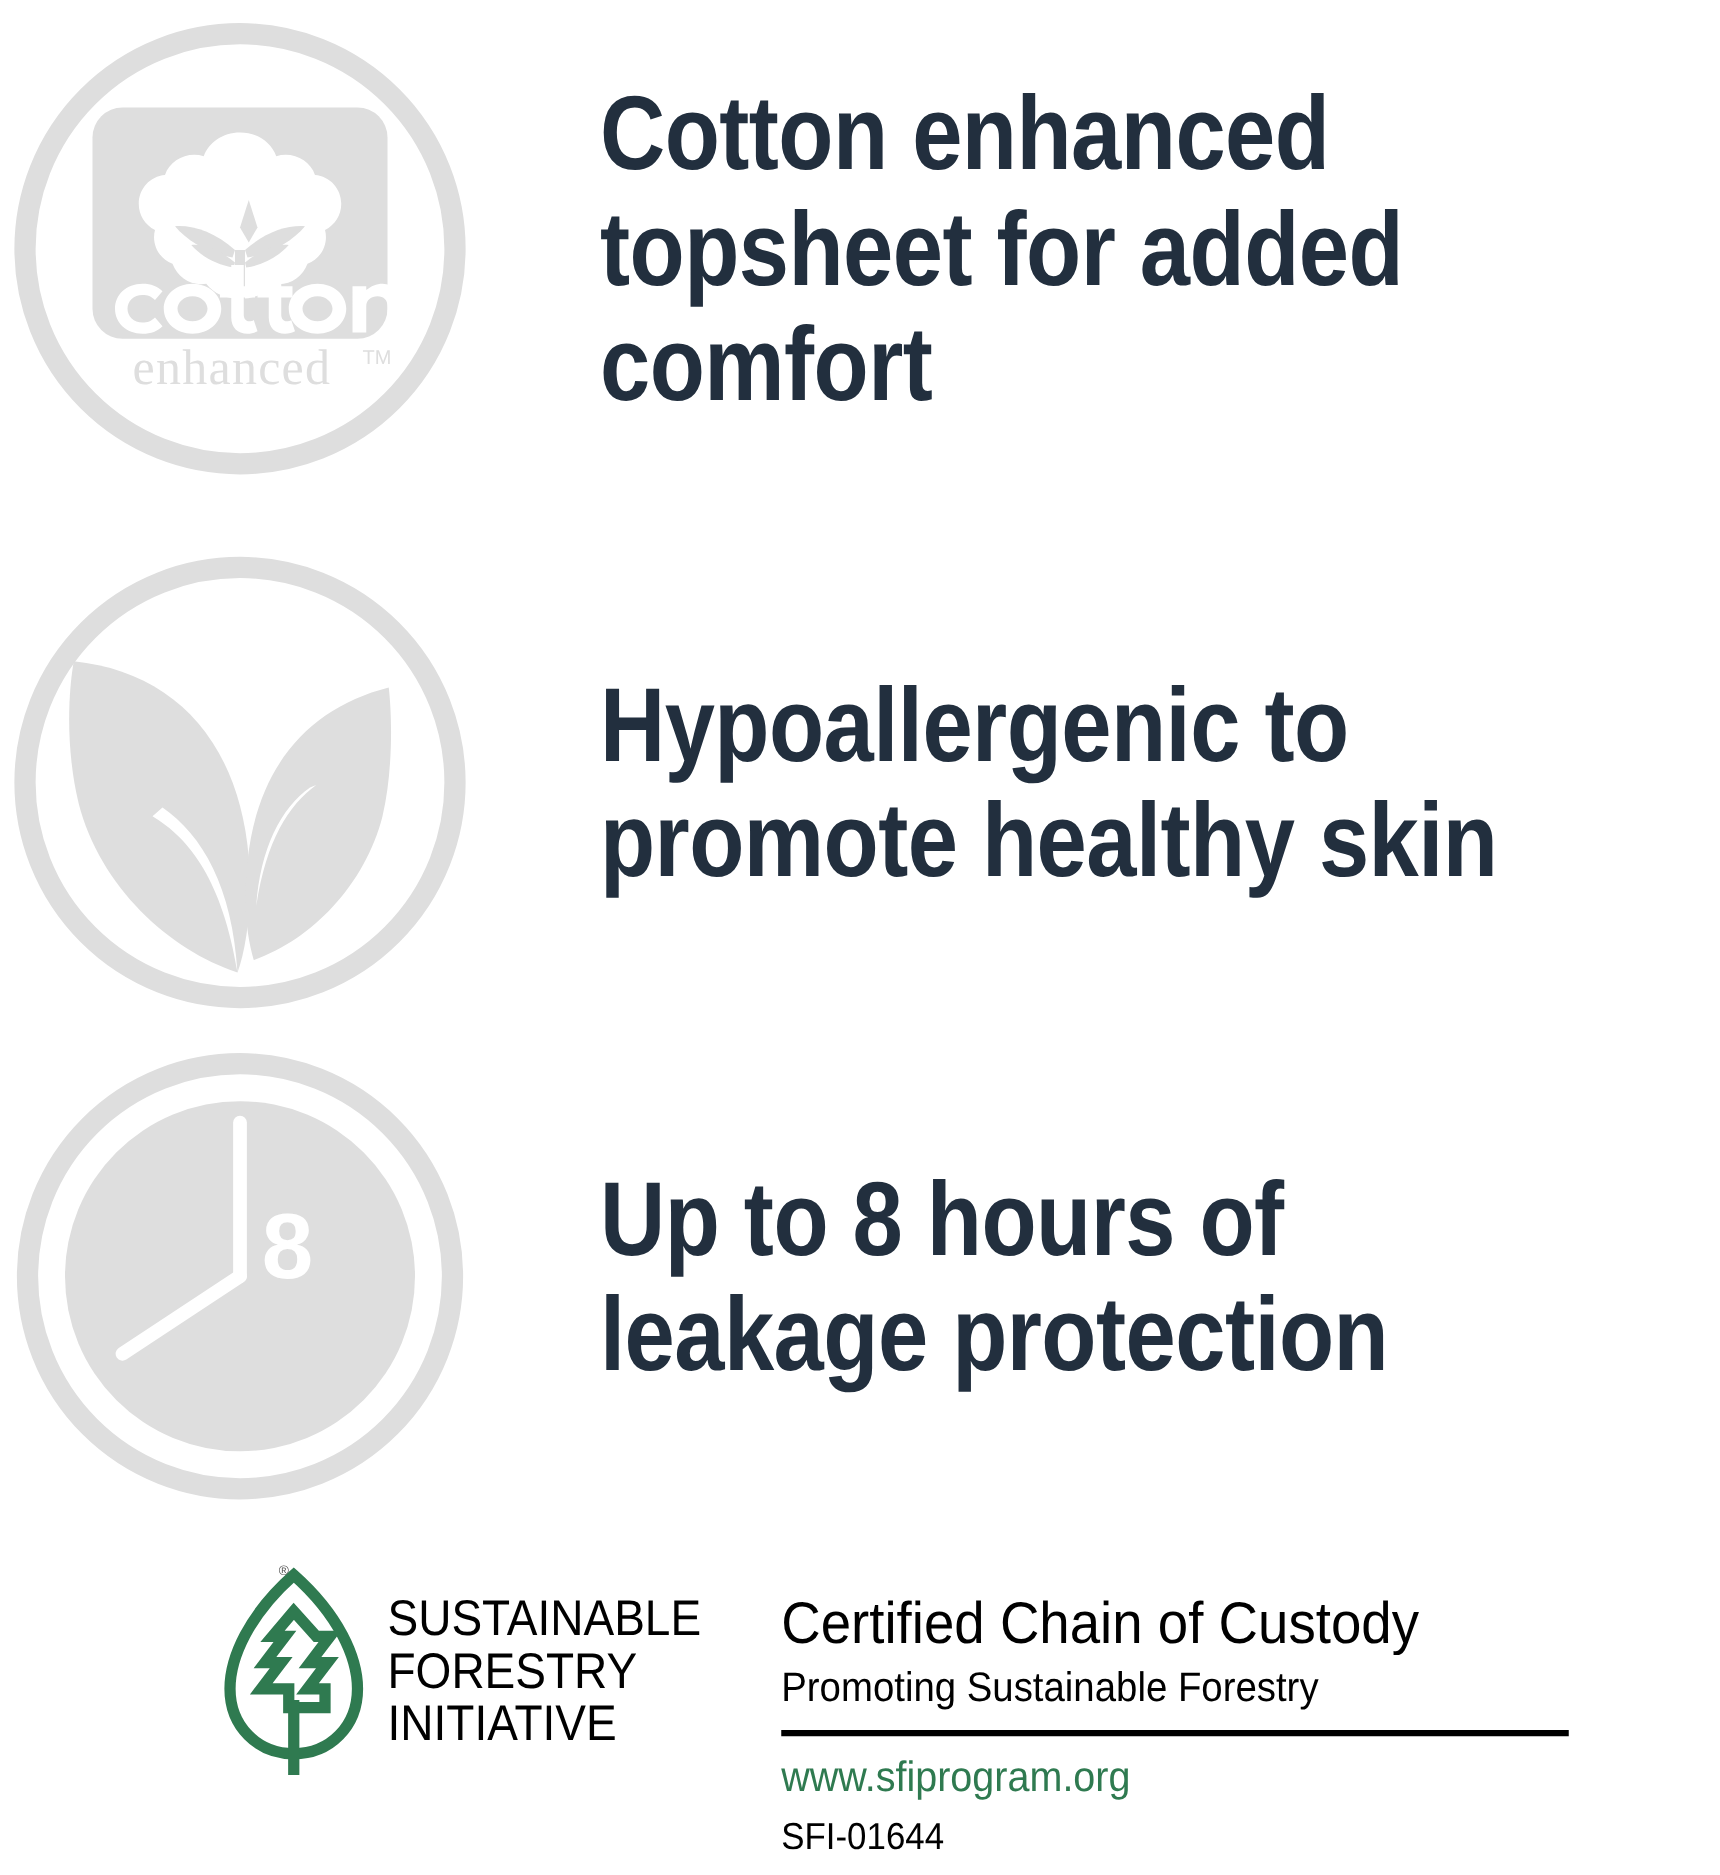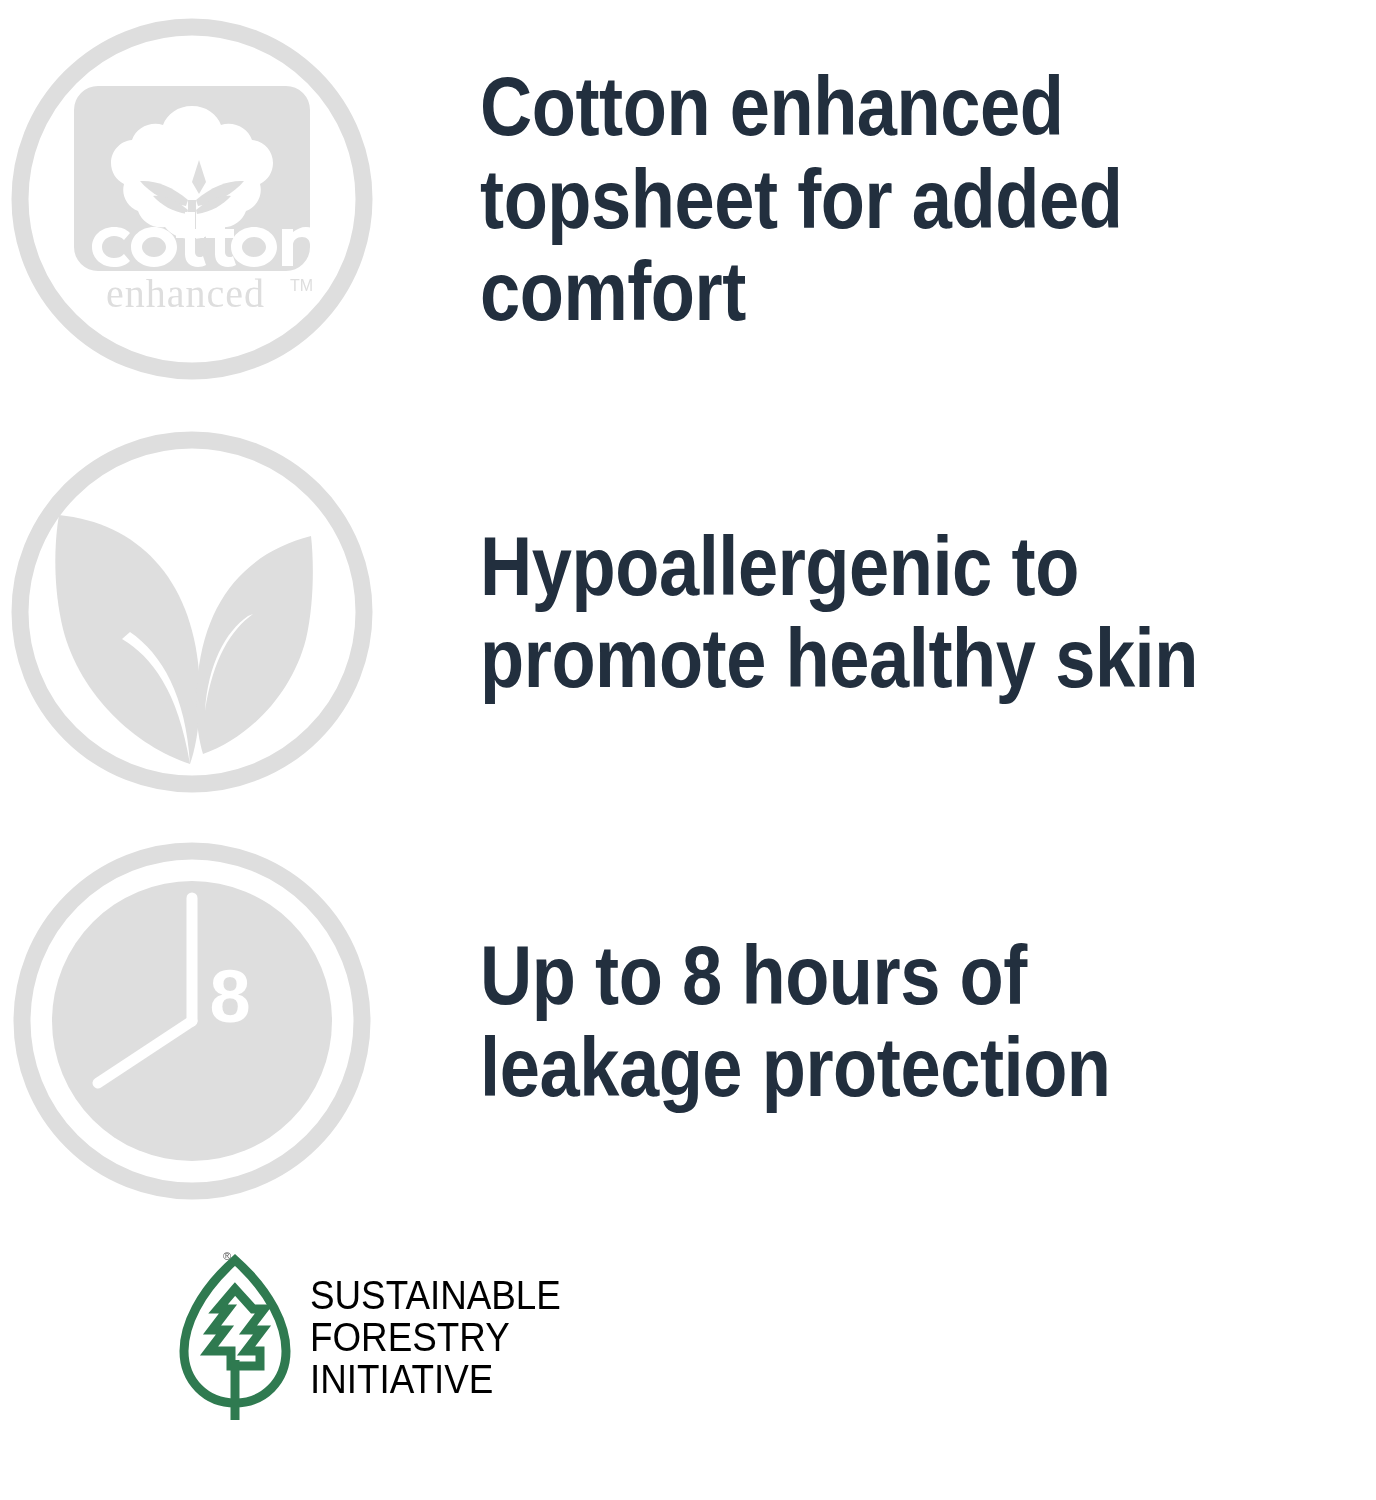--- a/index.html
+++ b/index.html
@@ -43,21 +43,21 @@
     line-height: 1.10;
     font-weight: 600;
     letter-spacing: -0.5px;
     transform: scaleX(0.86);
     transform-origin: left center;
     padding-left: 0px;
     white-space: pre-line;
   }
 
   #row-cotton        { top: 14px;  height: 370px; }
-  #row-hypoallergenic{ top: 426px; height: 372px; }
+  #row-hypoallergenic{ top: 440px; height: 372px; }
   #row-hours         { top: 838px; height: 366px; }
 
   #row-cotton .feature-text        { margin-left: 80px; }
   #row-hypoallergenic .feature-text{ margin-left: 80px; }
   #row-hours .feature-text         { margin-left: 80px; }
 
   
   #sfi-block {
     position: absolute;
     left: 0;
@@ -275,14 +275,21 @@
         <path fill="none" stroke="#2f7a50" stroke-width="9" d="M59 112 L 59 172"></path>
 
         <text x="47" y="12" fill="#555555" font-family="Liberation Sans, sans-serif" font-size="11">®</text>
       </svg>
     </span>
     <div id="sfi-wordmark">SUSTAINABLE
 FORESTRY
 INITIATIVE</div>
   </div>
 
+  <div id="sfi-cert-group">
+    <div id="cert-title">Certified Chain of Custody</div>
+    <div id="cert-sub">Promoting Sustainable Forestry</div>
+    <div id="cert-rule"></div>
+    <div id="cert-url">www.sfiprogram.org</div>
+    <div id="cert-code">SFI-01644</div>
+  </div>
 
 </div>
 
 </body></html>

